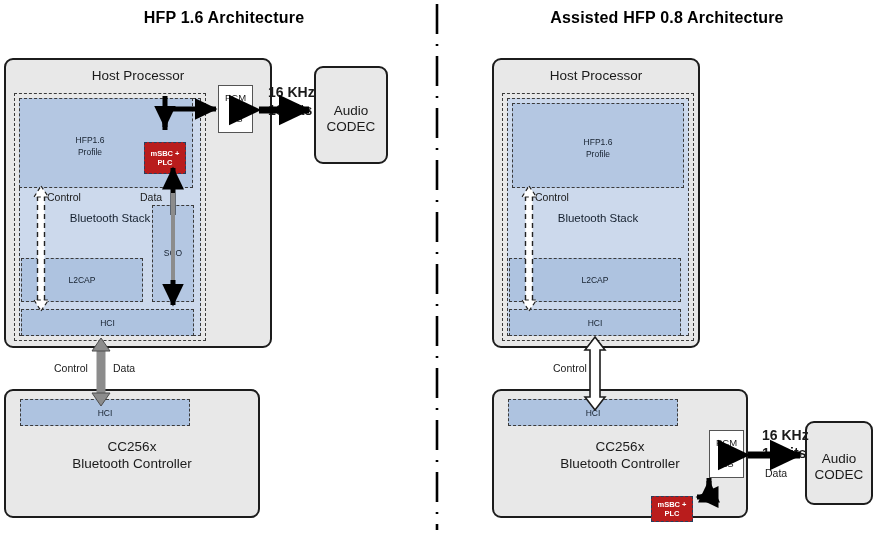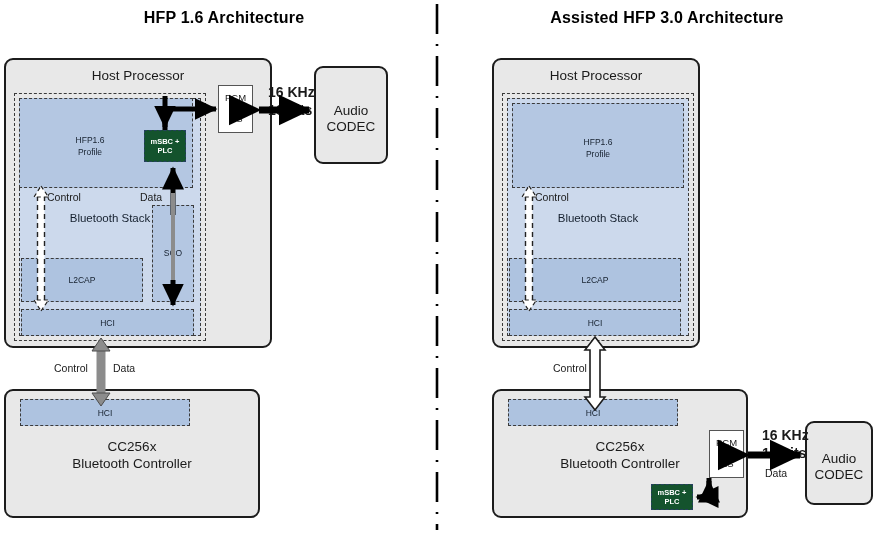--- a/index.html
+++ b/index.html
@@ -20,24 +20,24 @@
   
   .dash{position:absolute;box-sizing:border-box;border:1.6px dashed #3a3a3a;}
   .dash-fill-a{background:#ccd9ec;}
   .dash-fill-b{background:#b4c7e2;}
   .dash-fill-c{background:#aec3e0;}
   .dash-lbl{position:absolute;left:0;right:0;text-align:center;
             font-size:8.5px;color:#15202e;line-height:1.3;}
   .dash-lbl.big{font-size:11.5px;}
 
   
-  .msbc{position:absolute;background:#14532d;border:1.6px dashed #26405e;
+  .msbc{position:absolute;background:#b91c1c;border:1.6px dashed #26405e;
         box-sizing:border-box;color:#ffffff;font-size:7.5px;font-weight:bold;
         line-height:1.25;text-align:center;display:flex;align-items:center;
-        justify-content:center;}
+        justify-content:center;margin-top:12px;}
 
   
   .pcm{position:absolute;background:#ffffff;border:1.3px solid #555;
        box-sizing:border-box;font-size:9.5px;line-height:1.12;text-align:center;
        display:flex;flex-direction:column;align-items:center;justify-content:center;
        color:#1a1a1a;}
 
   
   .txt{position:absolute;font-size:10.5px;color:#1a1a1a;white-space:nowrap;}
   .txt.bold{font-weight:bold;font-size:14px;line-height:1.25;}
@@ -156,21 +156,21 @@
     <path d="M101,406 L110,393 L92,393 z" fill="#8c8c8c" stroke="#4d4d4d" stroke-width="1"></path>
     <line x1="101" y1="352" x2="101" y2="392" stroke="#4d4d4d" stroke-width=".9" opacity=".0"></line>
   </g>
 </svg>
 
 <div class="divider" style="left:437px;border-left-style:solid;border-left-width:0;"></div>
 <svg class="abs" style="left:430px;top:0;width:16px;height:534px;">
   <line x1="7" y1="4" x2="7" y2="530" stroke="#000" stroke-width="2.6" stroke-dasharray="30,10,2,10"></line>
 </svg>
 
-<div class="abs panel-title" style="left:458px;top:9px;width:418px;">Assisted HFP 3.0 Architecture</div>
+<div class="abs panel-title" style="left:458px;top:9px;width:418px;">Assisted HFP 0.8 Architecture</div>
 
 <div class="chip" style="left:492px;top:58px;width:208px;height:290px;">
   <div class="chip-label" style="top:8px;">Host Processor</div>
 </div>
 
 <div class="dash" style="left:502px;top:93px;width:192px;height:248px;"></div>
 
 <div class="dash dash-fill-a" style="left:507px;top:98px;width:182px;height:238px;">
   <div class="dash-lbl big" style="top:112px;">Bluetooth Stack</div>
 </div>

